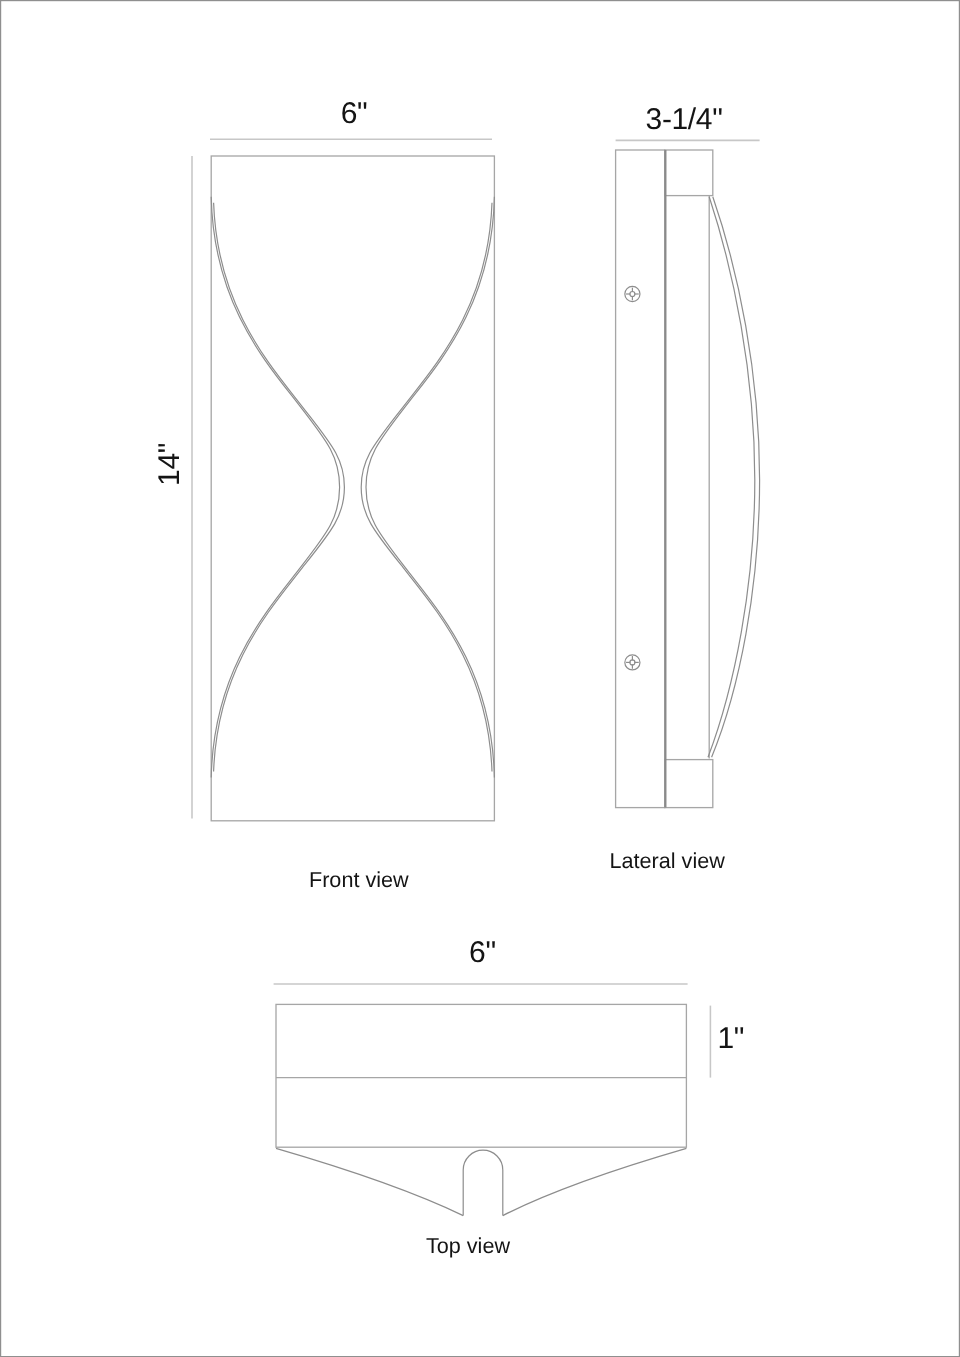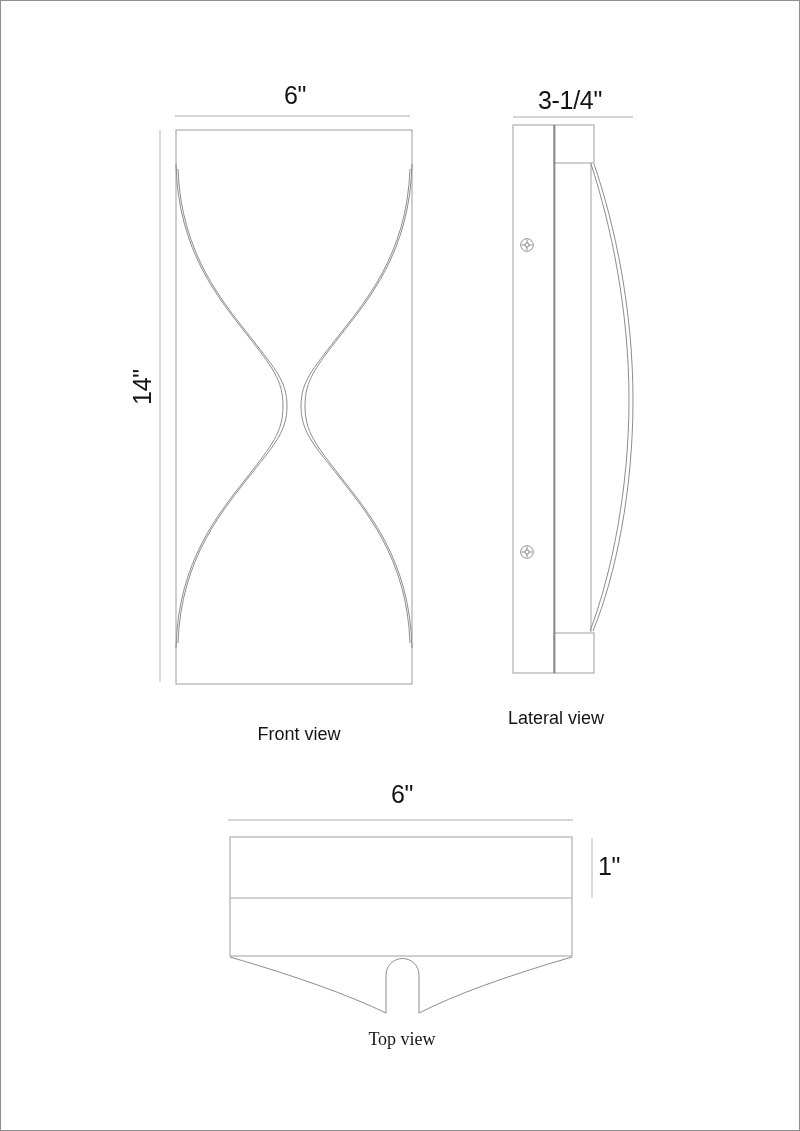--- a/index.html
+++ b/index.html
@@ -82,13 +82,13 @@
 </svg>
 
 <div class="lbl lbl-dim" style="left:295px;top:95px;">6"</div>
 <div class="lbl lbl-dim rot" style="left:142px;top:387px;">14"</div>
 <div class="lbl lbl-dim" style="left:570px;top:100px;">3-1/4"</div>
 <div class="lbl lbl-dim" style="left:402px;top:794px;">6"</div>
 <div class="lbl lbl-dim" style="left:609px;top:866px;">1"</div>
 
 <div class="lbl lbl-caption" style="left:299px;top:734px;">Front view</div>
 <div class="lbl lbl-caption" style="left:556px;top:718px;">Lateral view</div>
-<div class="lbl lbl-caption" style="left:402px;top:1039px;font-family:Liberation Serif, serif;">Top view</div>
+<div class="lbl lbl-caption" style="left:390px;top:1039px;">Top view</div>
 
 </body></html>

